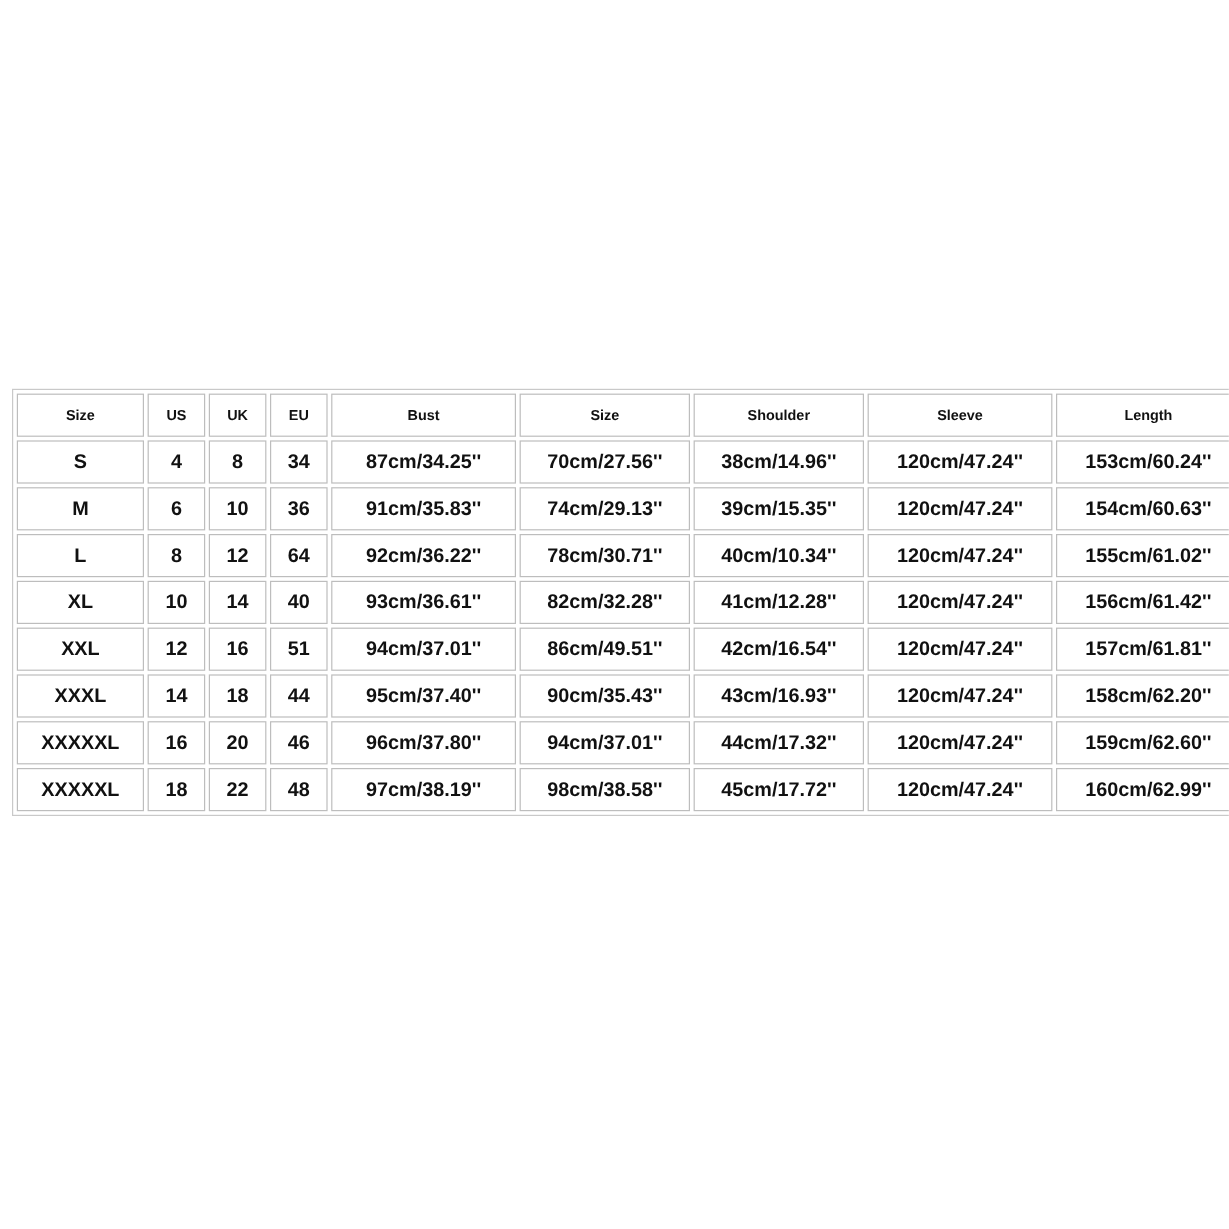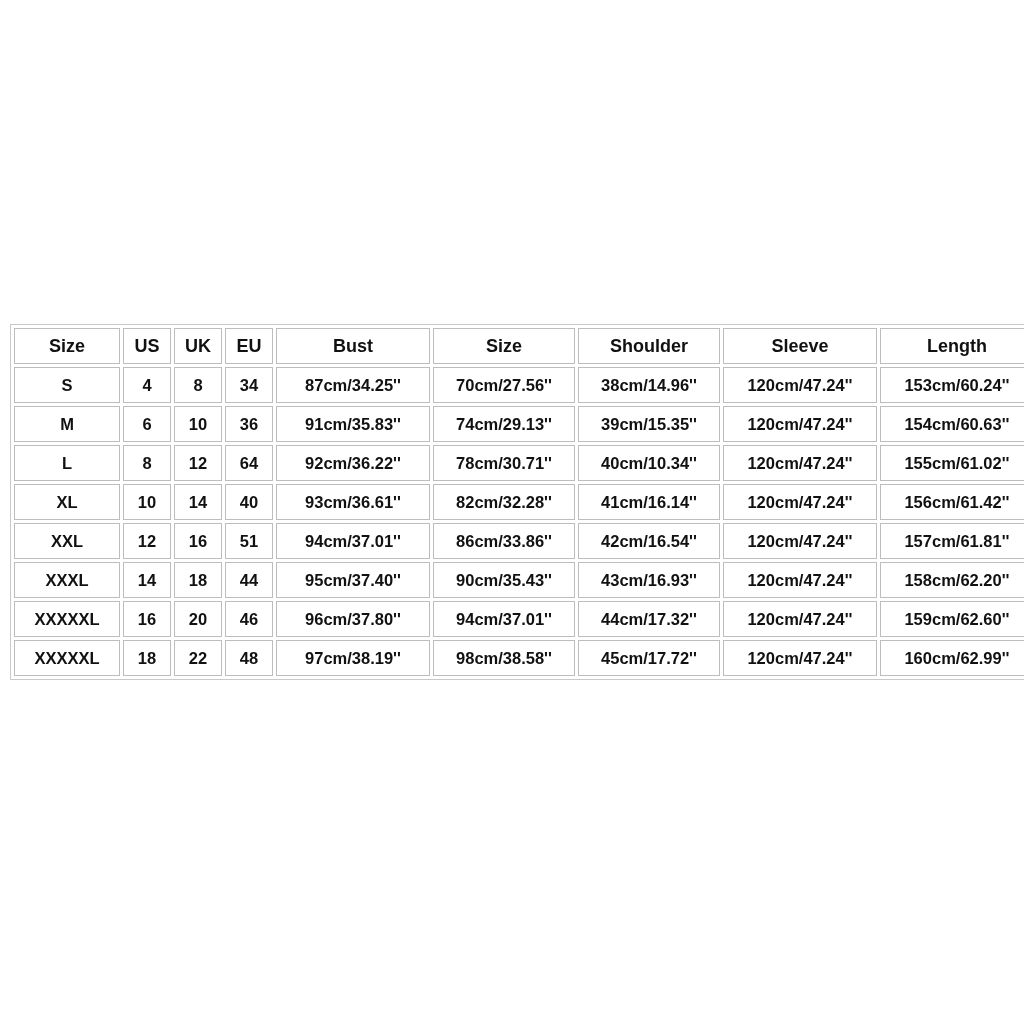--- a/index.html
+++ b/index.html
@@ -42,21 +42,21 @@
     height: 34px;
     font-weight: bold;
     color: #111111;
     font-size: 16.5px;
     font-family: "Liberation Sans", sans-serif;
     padding: 0 2px;
     white-space: nowrap;
     overflow: hidden;
   }
   table.size-chart th {
-    font-size: 18px;
+    font-size: 12px;
   }
   
   col.c-size    { width: 106px; }
   col.c-us      { width: 48px;  }
   col.c-uk      { width: 48px;  }
   col.c-eu      { width: 48px;  }
   col.c-bust    { width: 154px; }
   col.c-waist   { width: 142px; }
   col.c-shoulder{ width: 142px; }
   col.c-sleeve  { width: 154px; }
@@ -127,31 +127,31 @@
             <td>120cm/47.24''</td>
             <td>155cm/61.02''</td>
           </tr>
           <tr>
             <td>XL</td>
             <td>10</td>
             <td>14</td>
             <td>40</td>
             <td>93cm/36.61''</td>
             <td>82cm/32.28''</td>
-            <td>41cm/16.14''</td>
+            <td>41cm/12.28''</td>
             <td>120cm/47.24''</td>
             <td>156cm/61.42''</td>
           </tr>
           <tr>
             <td>XXL</td>
             <td>12</td>
             <td>16</td>
             <td>51</td>
             <td>94cm/37.01''</td>
-            <td>86cm/33.86''</td>
+            <td>86cm/49.51''</td>
             <td>42cm/16.54''</td>
             <td>120cm/47.24''</td>
             <td>157cm/61.81''</td>
           </tr>
           <tr>
             <td>XXXL</td>
             <td>14</td>
             <td>18</td>
             <td>44</td>
             <td>95cm/37.40''</td>

